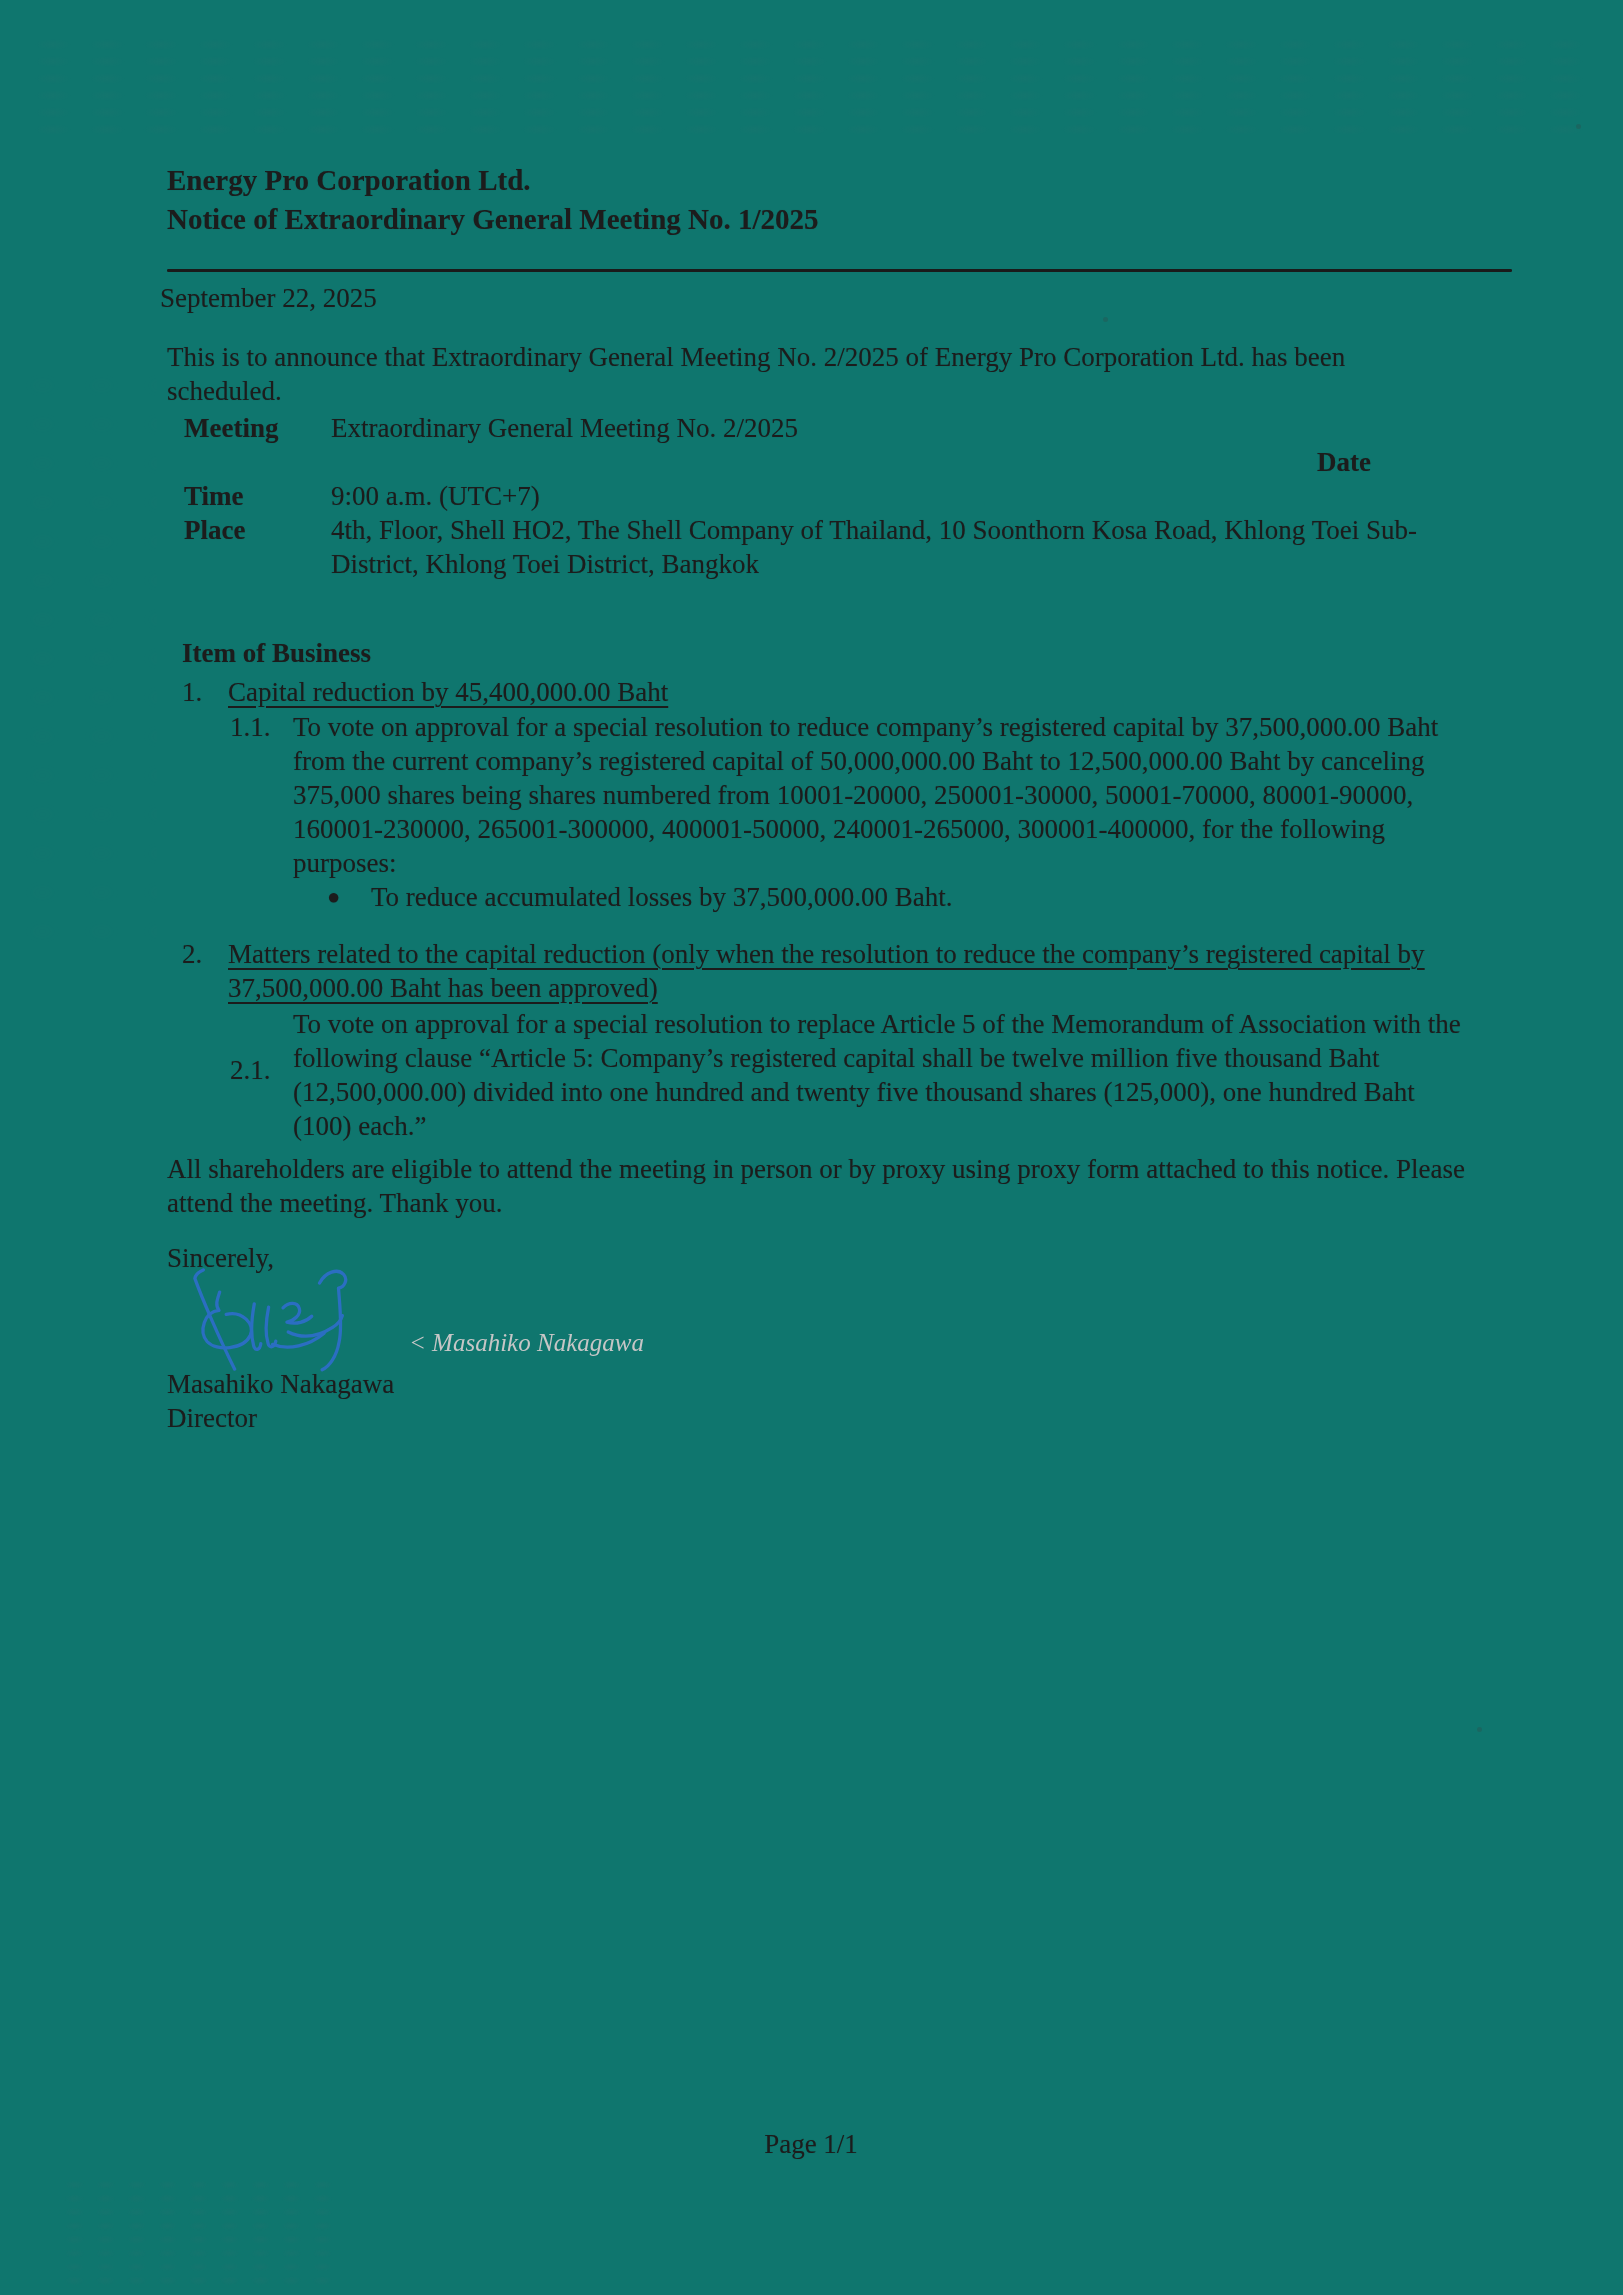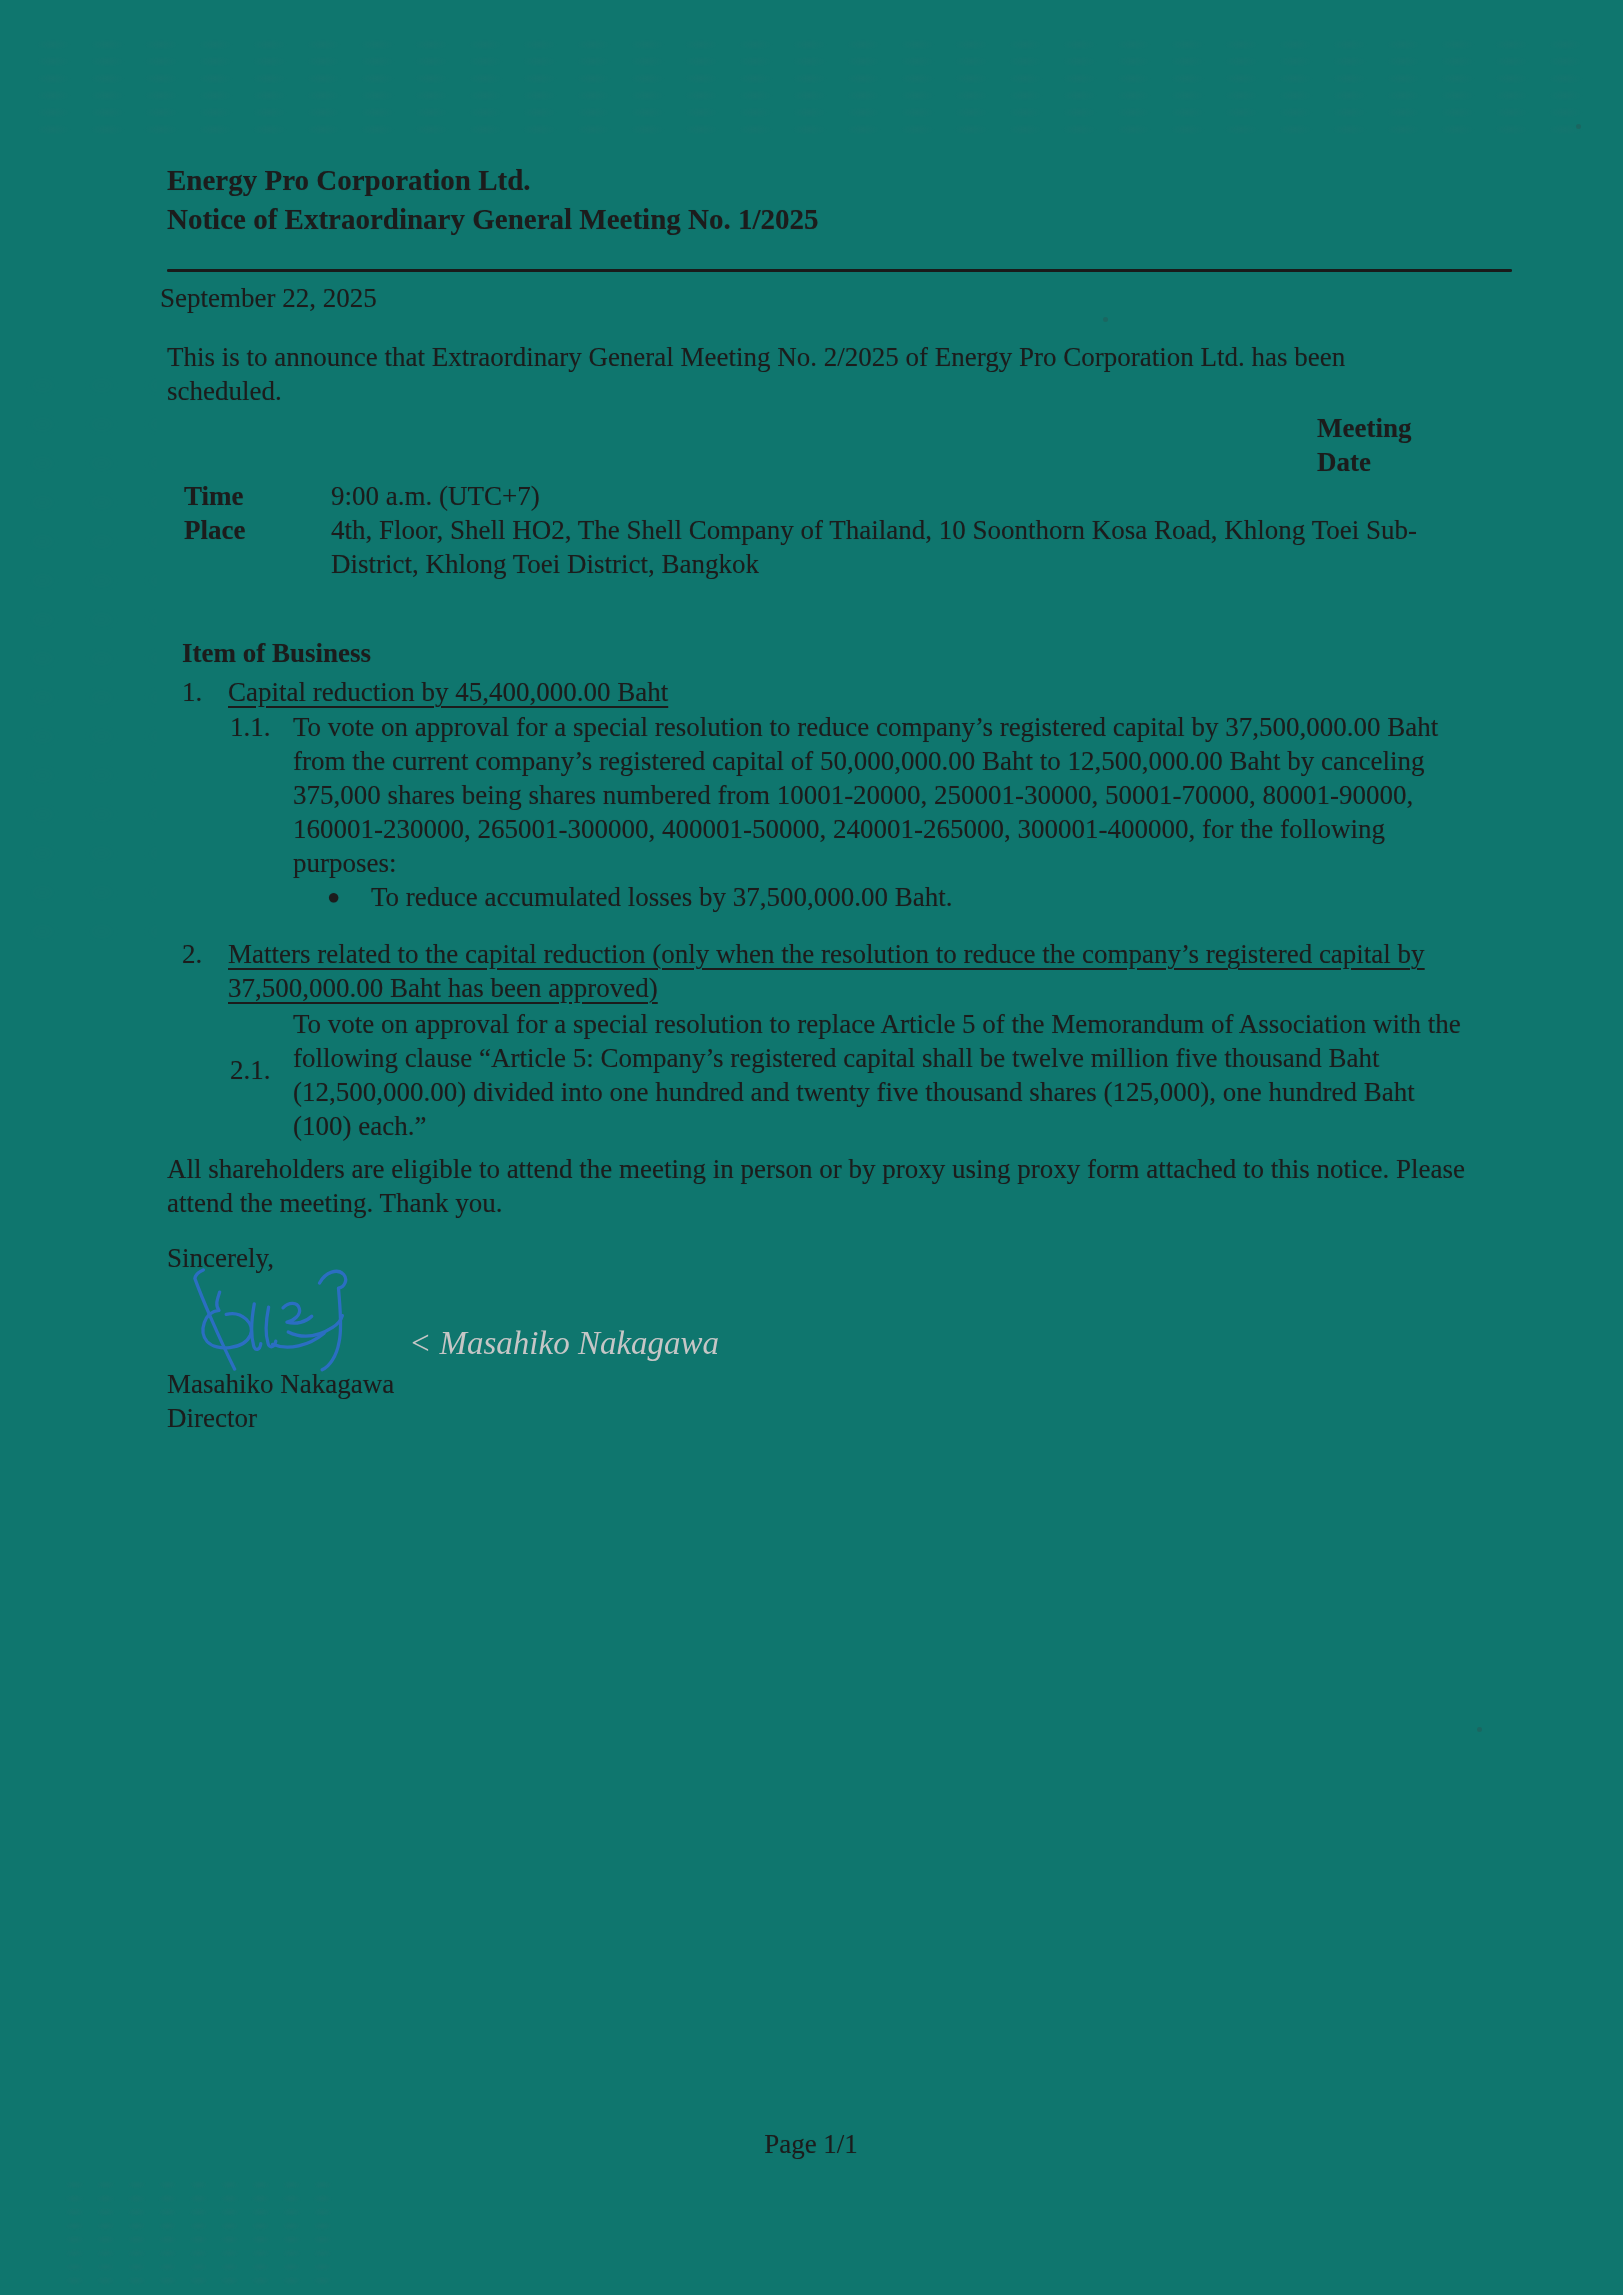--- a/index.html
+++ b/index.html
@@ -62,21 +62,21 @@
   .closing   { left: 167px; top: 1152px; width: 1298px; }
   .sign-off  { left: 167px; top: 1241px; }
 
   .signature-svg { left: 190px; top: 1266px; }
   .signature-svg svg { display: block; }
 
   .watermark {
     left: 409px; top: 1326px;
     font-style: italic;
     color: #c6c6c6;
-    font-size: 33px;
+    font-size: 25px;
     text-shadow: none;
   }
 
   .signer-name  { left: 167px; top: 1367px; }
   .signer-title { left: 167px; top: 1401px; }
 
   .footer { left: 680px; top: 2127px; width: 262px; text-align: center; }
 
   
   .noise {
@@ -124,20 +124,21 @@
   <div class="abs doc-title bold">Notice of Extraordinary General Meeting No. 1/2025</div>
   <div class="abs rule"></div>
 
   <div class="abs date-line">September 22, 2025</div>
 
   <div class="abs intro">This is to announce that Extraordinary General Meeting No. 2/2025 of Energy Pro Corporation Ltd. has been scheduled.</div>
 
   <div class="abs details">
     <div class="detail-row">
       <span class="detail-label">Meeting</span>
+      <span class="detail-value">Extraordinary General Meeting No. 2/2025</span>
     </div>
     <div class="detail-row">
       <span class="detail-label">Date</span>
     </div>
     <div class="detail-row">
       <span class="detail-label">Time</span>
       <span class="detail-value">9:00 a.m. (UTC+7)</span>
     </div>
     <div class="detail-row">
       <span class="detail-label">Place</span>

